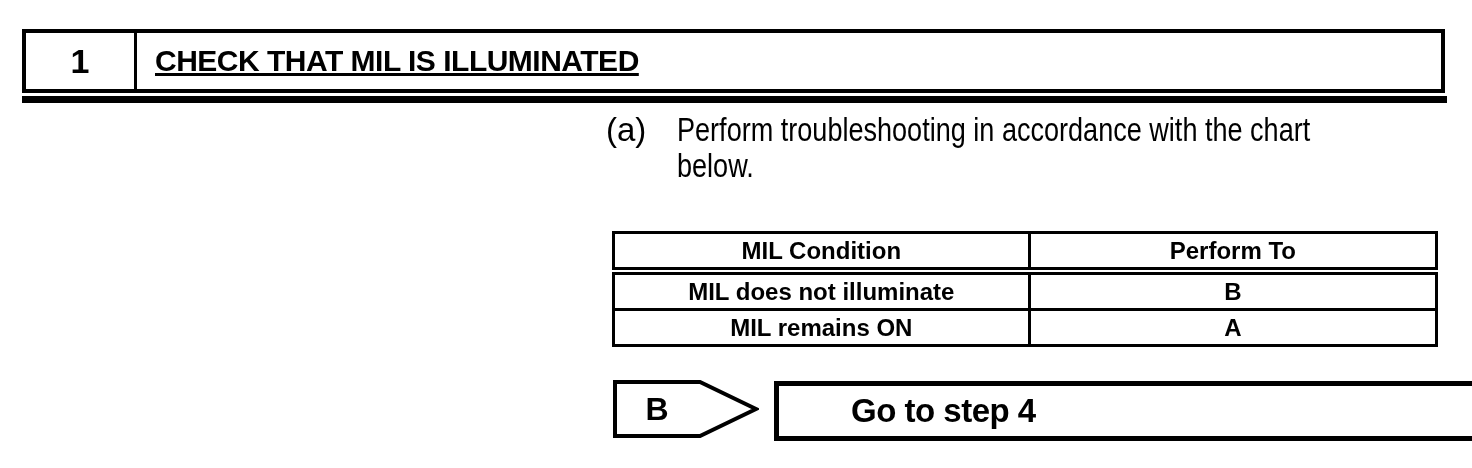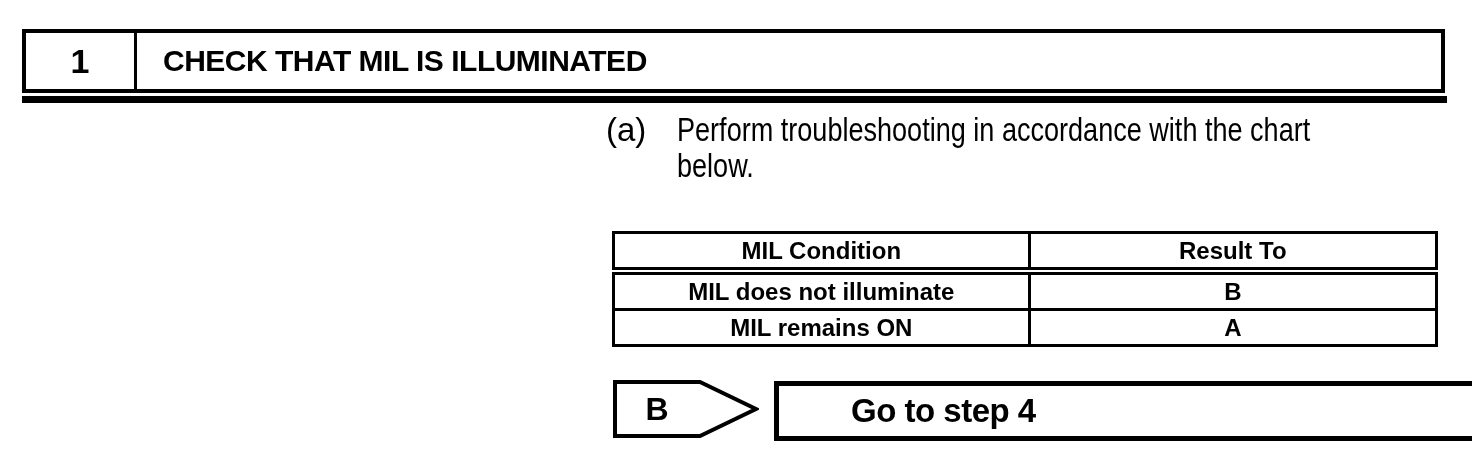--- a/index.html
+++ b/index.html
@@ -33,26 +33,27 @@
     display: flex;
     align-items: center;
     justify-content: center;
     font-size: 34px;
     font-weight: bold;
   }
   .step-title-cell {
     flex: 1;
     display: flex;
     align-items: center;
-    padding-left: 26px;
+    padding-left: 18px;
     font-size: 30px;
     font-weight: bold;
     letter-spacing: -0.5px;
     white-space: nowrap;
     overflow: hidden;
+    text-decoration: underline;
   }
   .header-rule {
     position: absolute;
     left: 22px; top: 96px;
     width: 1425px; height: 7px;
     background: #000;
   }
 
   
   .instruction {
@@ -164,21 +165,21 @@
 
 
   <table class="result-table">
     <colgroup>
       <col style="width:50.5%">
       <col style="width:49.5%">
     </colgroup>
     <thead>
       <tr>
         <th>MIL Condition</th>
-        <th>Result To</th>
+        <th>Perform To</th>
       </tr>
     </thead>
     <tbody>
       <tr>
         <td>MIL does not illuminate</td>
         <td>B</td>
       </tr>
       <tr>
         <td>MIL remains ON</td>
         <td>A</td>

